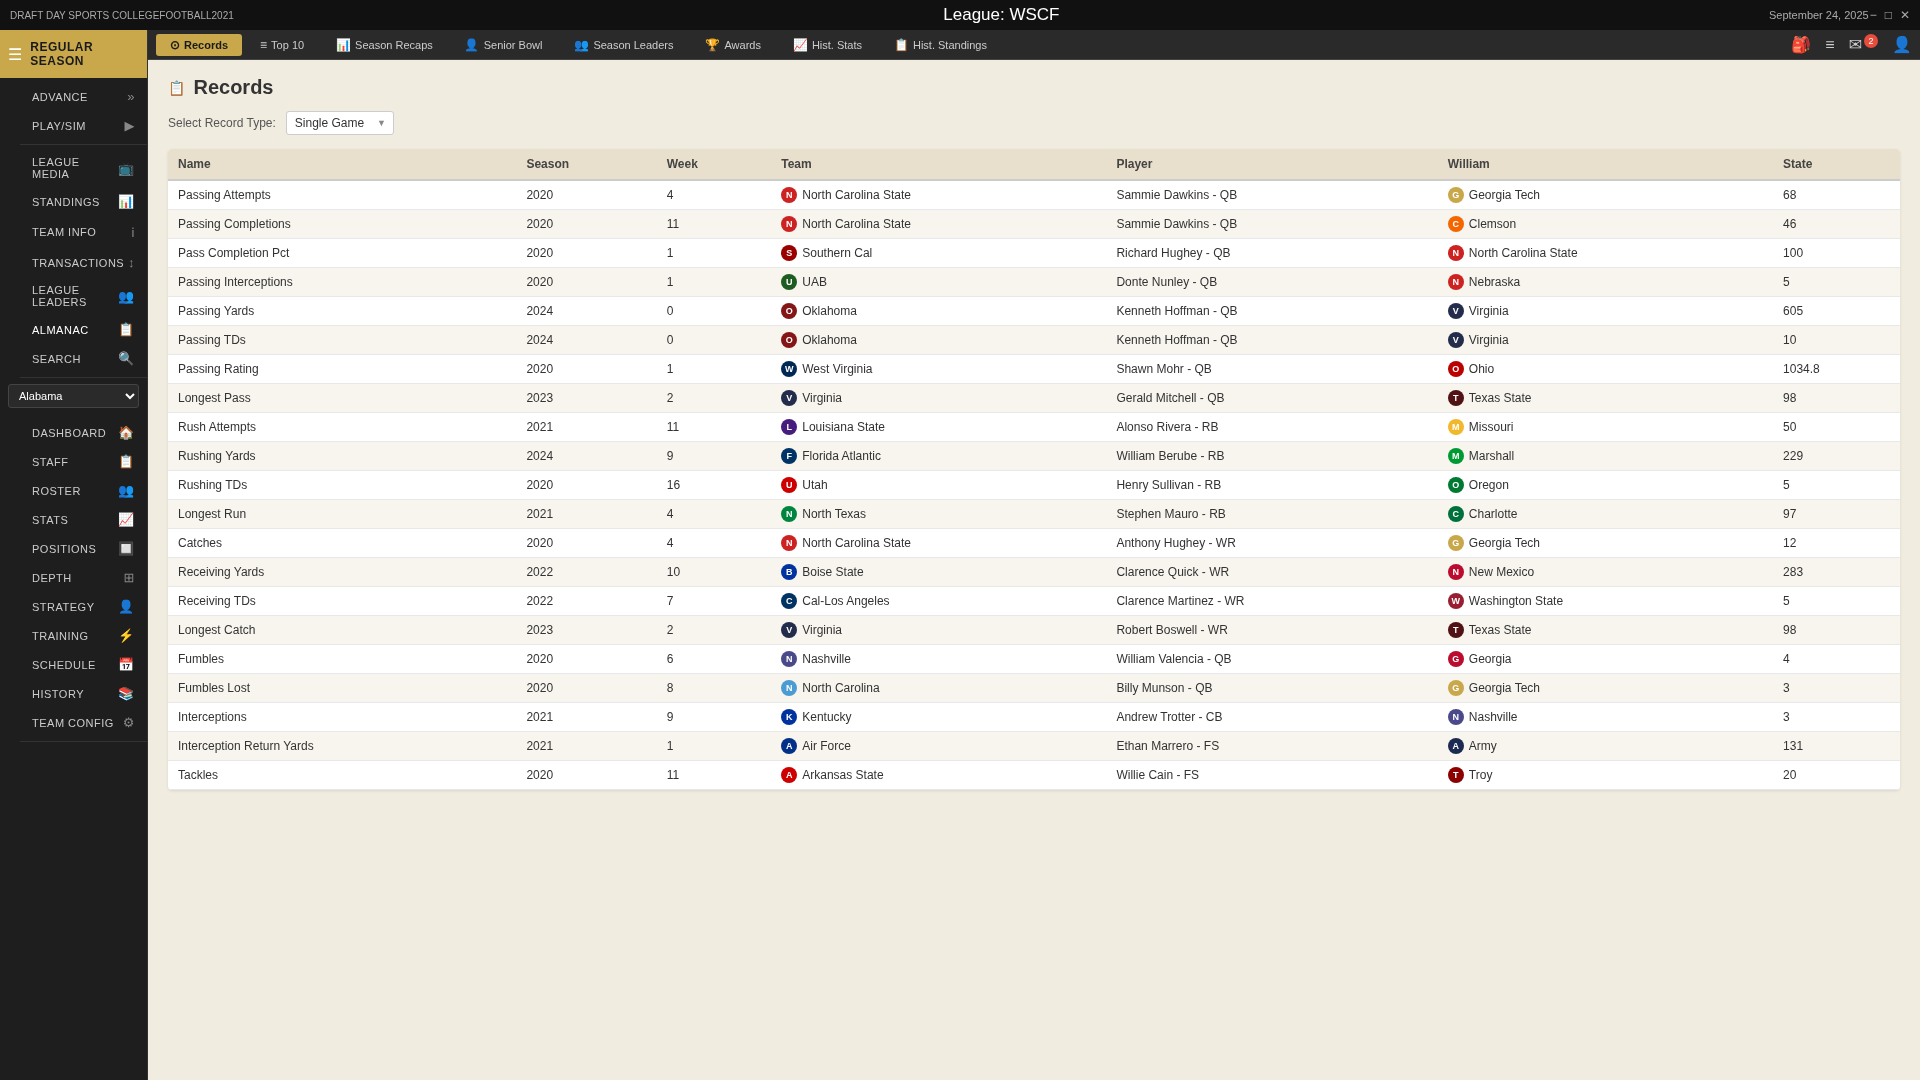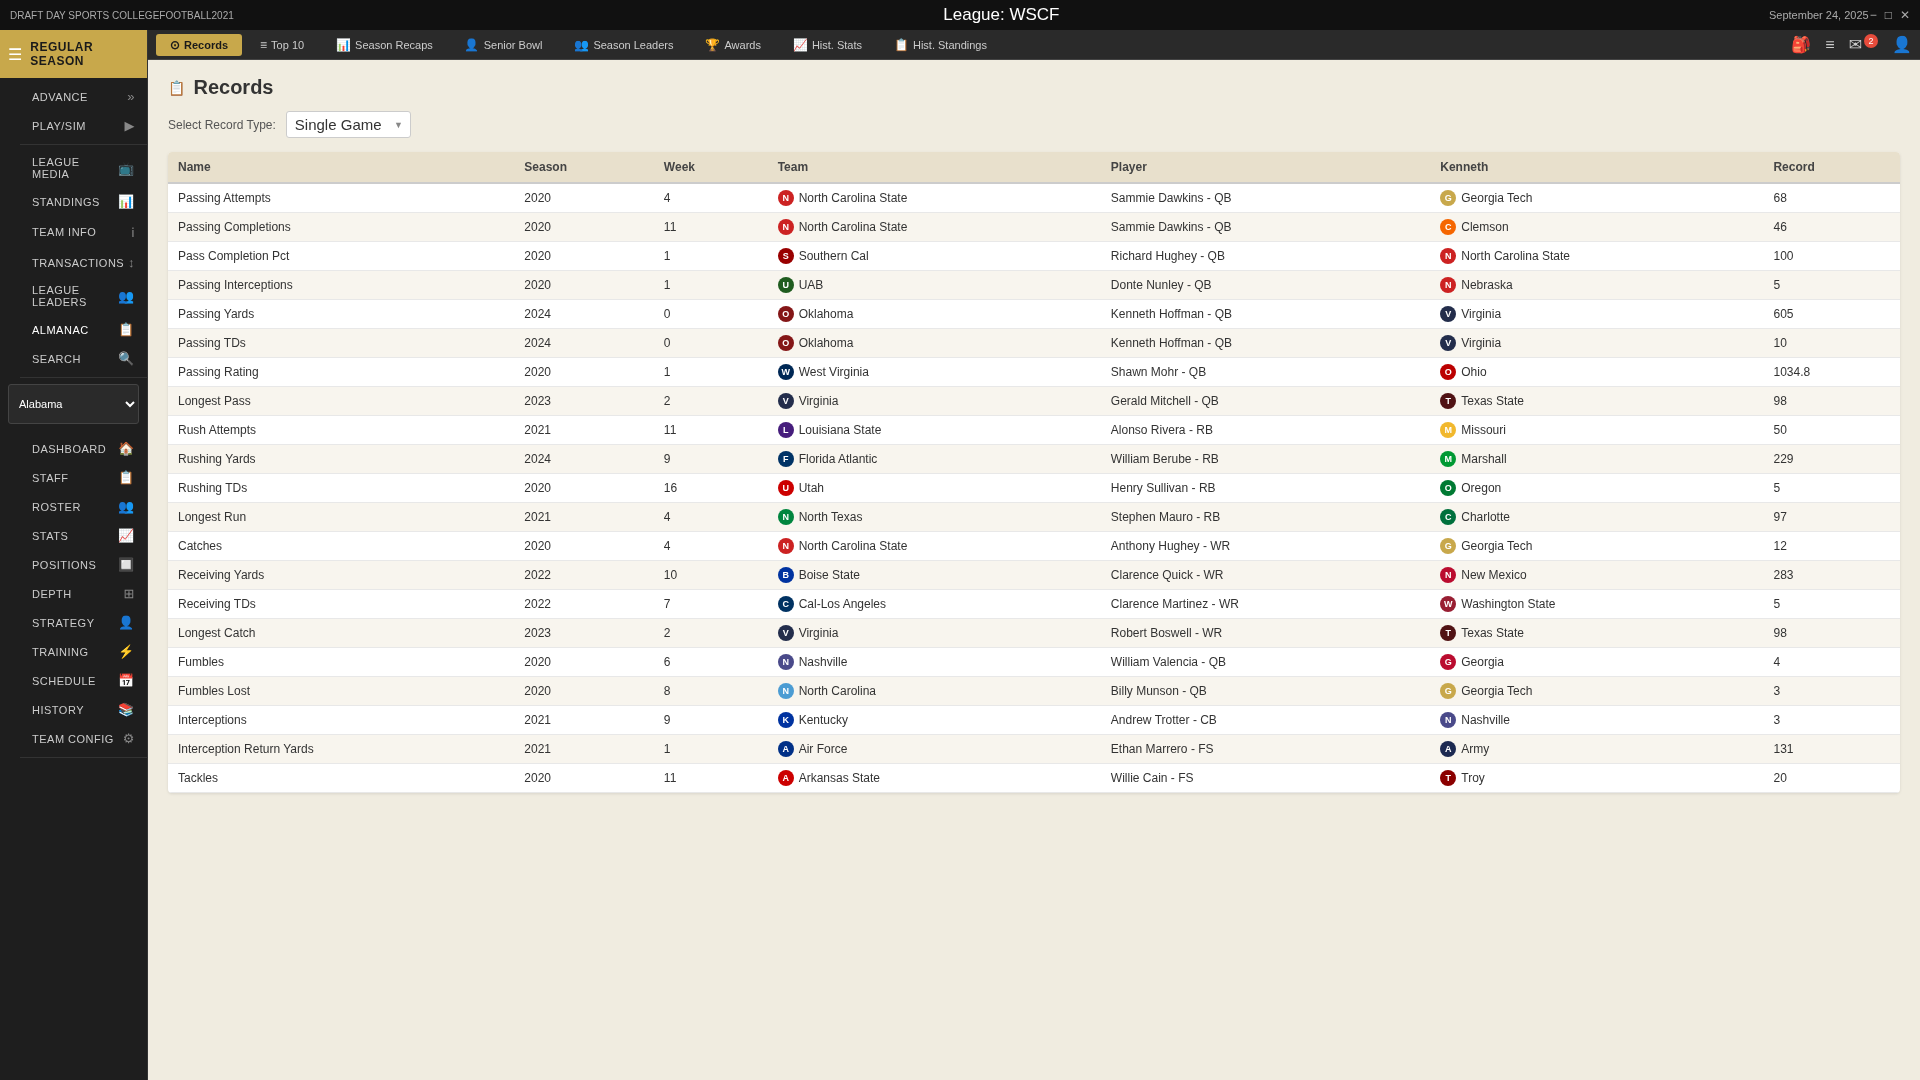--- a/index.html
+++ b/index.html
@@ -20,42 +20,42 @@
     
     #sidebar { width: 148px; background: #1e1e1e; display: flex; flex-direction: column; border-right: 1px solid #333; }
     #sidebar-header { background: #c8a84b; padding: 10px 8px; display: flex; align-items: center; gap: 8px; cursor: pointer; }
     #sidebar-header .menu-icon { font-size: 16px; }
     #sidebar-header .season-label { font-size: 12px; font-weight: bold; color: #1a1a1a; letter-spacing: 0.5px; }
     .sidebar-section { padding: 4px 0; border-bottom: 1px solid #333; margin-left: 20px; }
     .sidebar-item { display: flex; align-items: center; justify-content: space-between; padding: 7px 12px; cursor: pointer; font-size: 11px; color: #ccc; text-transform: uppercase; letter-spacing: 0.5px; }
     .sidebar-item.active { color: #fff; }
     .sidebar-item .icon { font-size: 13px; color: #888; }
     .sidebar-team-selector { padding: 6px 8px; }
-    .team-select { background: #2a2a2a; border: 1px solid #444; color: #fff; font-size: 11px; padding: 12px 6px; width: 100%; border-radius: 3px; cursor: pointer; }
+    .team-select { background: #2a2a2a; border: 1px solid #444; color: #fff; font-size: 11px; padding: 4px 6px; width: 100%; border-radius: 3px; cursor: pointer; }
     .sidebar-item-row { display: flex; align-items: center; gap: 6px; }
 
     
     #content { flex: 1; display: flex; flex-direction: column; background: #f0ece0; }
 
     
     #topnav { background: #2a2a2a; height: 30px; display: flex; align-items: center; justify-between: space-between; border-bottom: 1px solid #444; }
     #topnav-inner { display: flex; align-items: center; gap: 4px; padding: 0 8px; flex: 1; }
     .topnav-btn { display: flex; align-items: center; gap: 4px; padding: 4px 14px; cursor: pointer; font-size: 11px; color: #ccc; border-radius: 3px; white-space: nowrap; }
     .topnav-btn.active { background: #c8a84b; color: #1a1a1a; font-weight: bold; }
     .topnav-icon { font-size: 12px; }
     .badge { background: #e74c3c; color: #fff; font-size: 9px; border-radius: 50%; width: 14px; height: 14px; display: inline-flex; align-items: center; justify-content: center; position: relative; top: -4px; left: -4px; }
 
     
     #almanac { flex: 1; overflow: auto; padding: 16px 20px; }
     .almanac-header { display: flex; align-items: center; gap: 8px; margin-bottom: 12px; }
     .almanac-icon { font-size: 14px; color: #666; }
     .almanac-title { font-size: 20px; font-weight: bold; color: #333; }
     .record-type-row { display: flex; align-items: center; gap: 10px; margin-bottom: 14px; }
     .record-type-label { font-size: 12px; color: #555; }
-    .record-type-select { background: #fff; border: 1px solid #ccc; color: #333; font-size: 15px; padding: 4px 28px 4px 8px; border-radius: 3px; cursor: pointer; appearance: none; -webkit-appearance: none; }
+    .record-type-select { background: #fff; border: 1px solid #ccc; color: #333; font-size: 12px; padding: 4px 28px 4px 8px; border-radius: 3px; cursor: pointer; appearance: none; -webkit-appearance: none; }
     .select-wrapper { position: relative; }
     .select-wrapper::after { content: '▼'; font-size: 9px; position: absolute; right: 8px; top: 50%; transform: translateY(-50%); color: #888; pointer-events: none; }
 
     
     .records-table { width: 100%; border-collapse: collapse; background: #fff; border-radius: 4px; overflow: hidden; box-shadow: 0 1px 3px rgba(0,0,0,0.1); }
     .records-table thead tr { background: #e8e0cc; border-radius: 10px; }
     .records-table th { padding: 8px 10px; text-align: left; font-size: 12px; font-weight: bold; color: #444; border-bottom: 2px solid #ccc; }
     .records-table td { padding: 6px 10px; font-size: 12px; color: #333; border-bottom: 1px solid #e8e8e8; }
     .records-table tr:nth-child(even) td { background: #f8f5ee; }
     .team-cell { display: flex; align-items: center; gap: 5px; }
@@ -252,22 +252,22 @@
       </div>
 
       <table class="records-table">
         <thead>
           <tr>
             <th>Name</th>
             <th>Season</th>
             <th>Week</th>
             <th>Team</th>
             <th>Player</th>
-            <th>Kenneth</th>
-            <th>Record</th>
+            <th>William</th>
+            <th>State</th>
           </tr>
         </thead>
         <tbody id="records-tbody">
         <tr>
     <td>Passing Attempts</td>
     <td>2020</td>
     <td>4</td>
     <td>
       <div class="team-cell">
         <span class="team-logo" style="background:#cc2222;color:#fff;">N</span>

